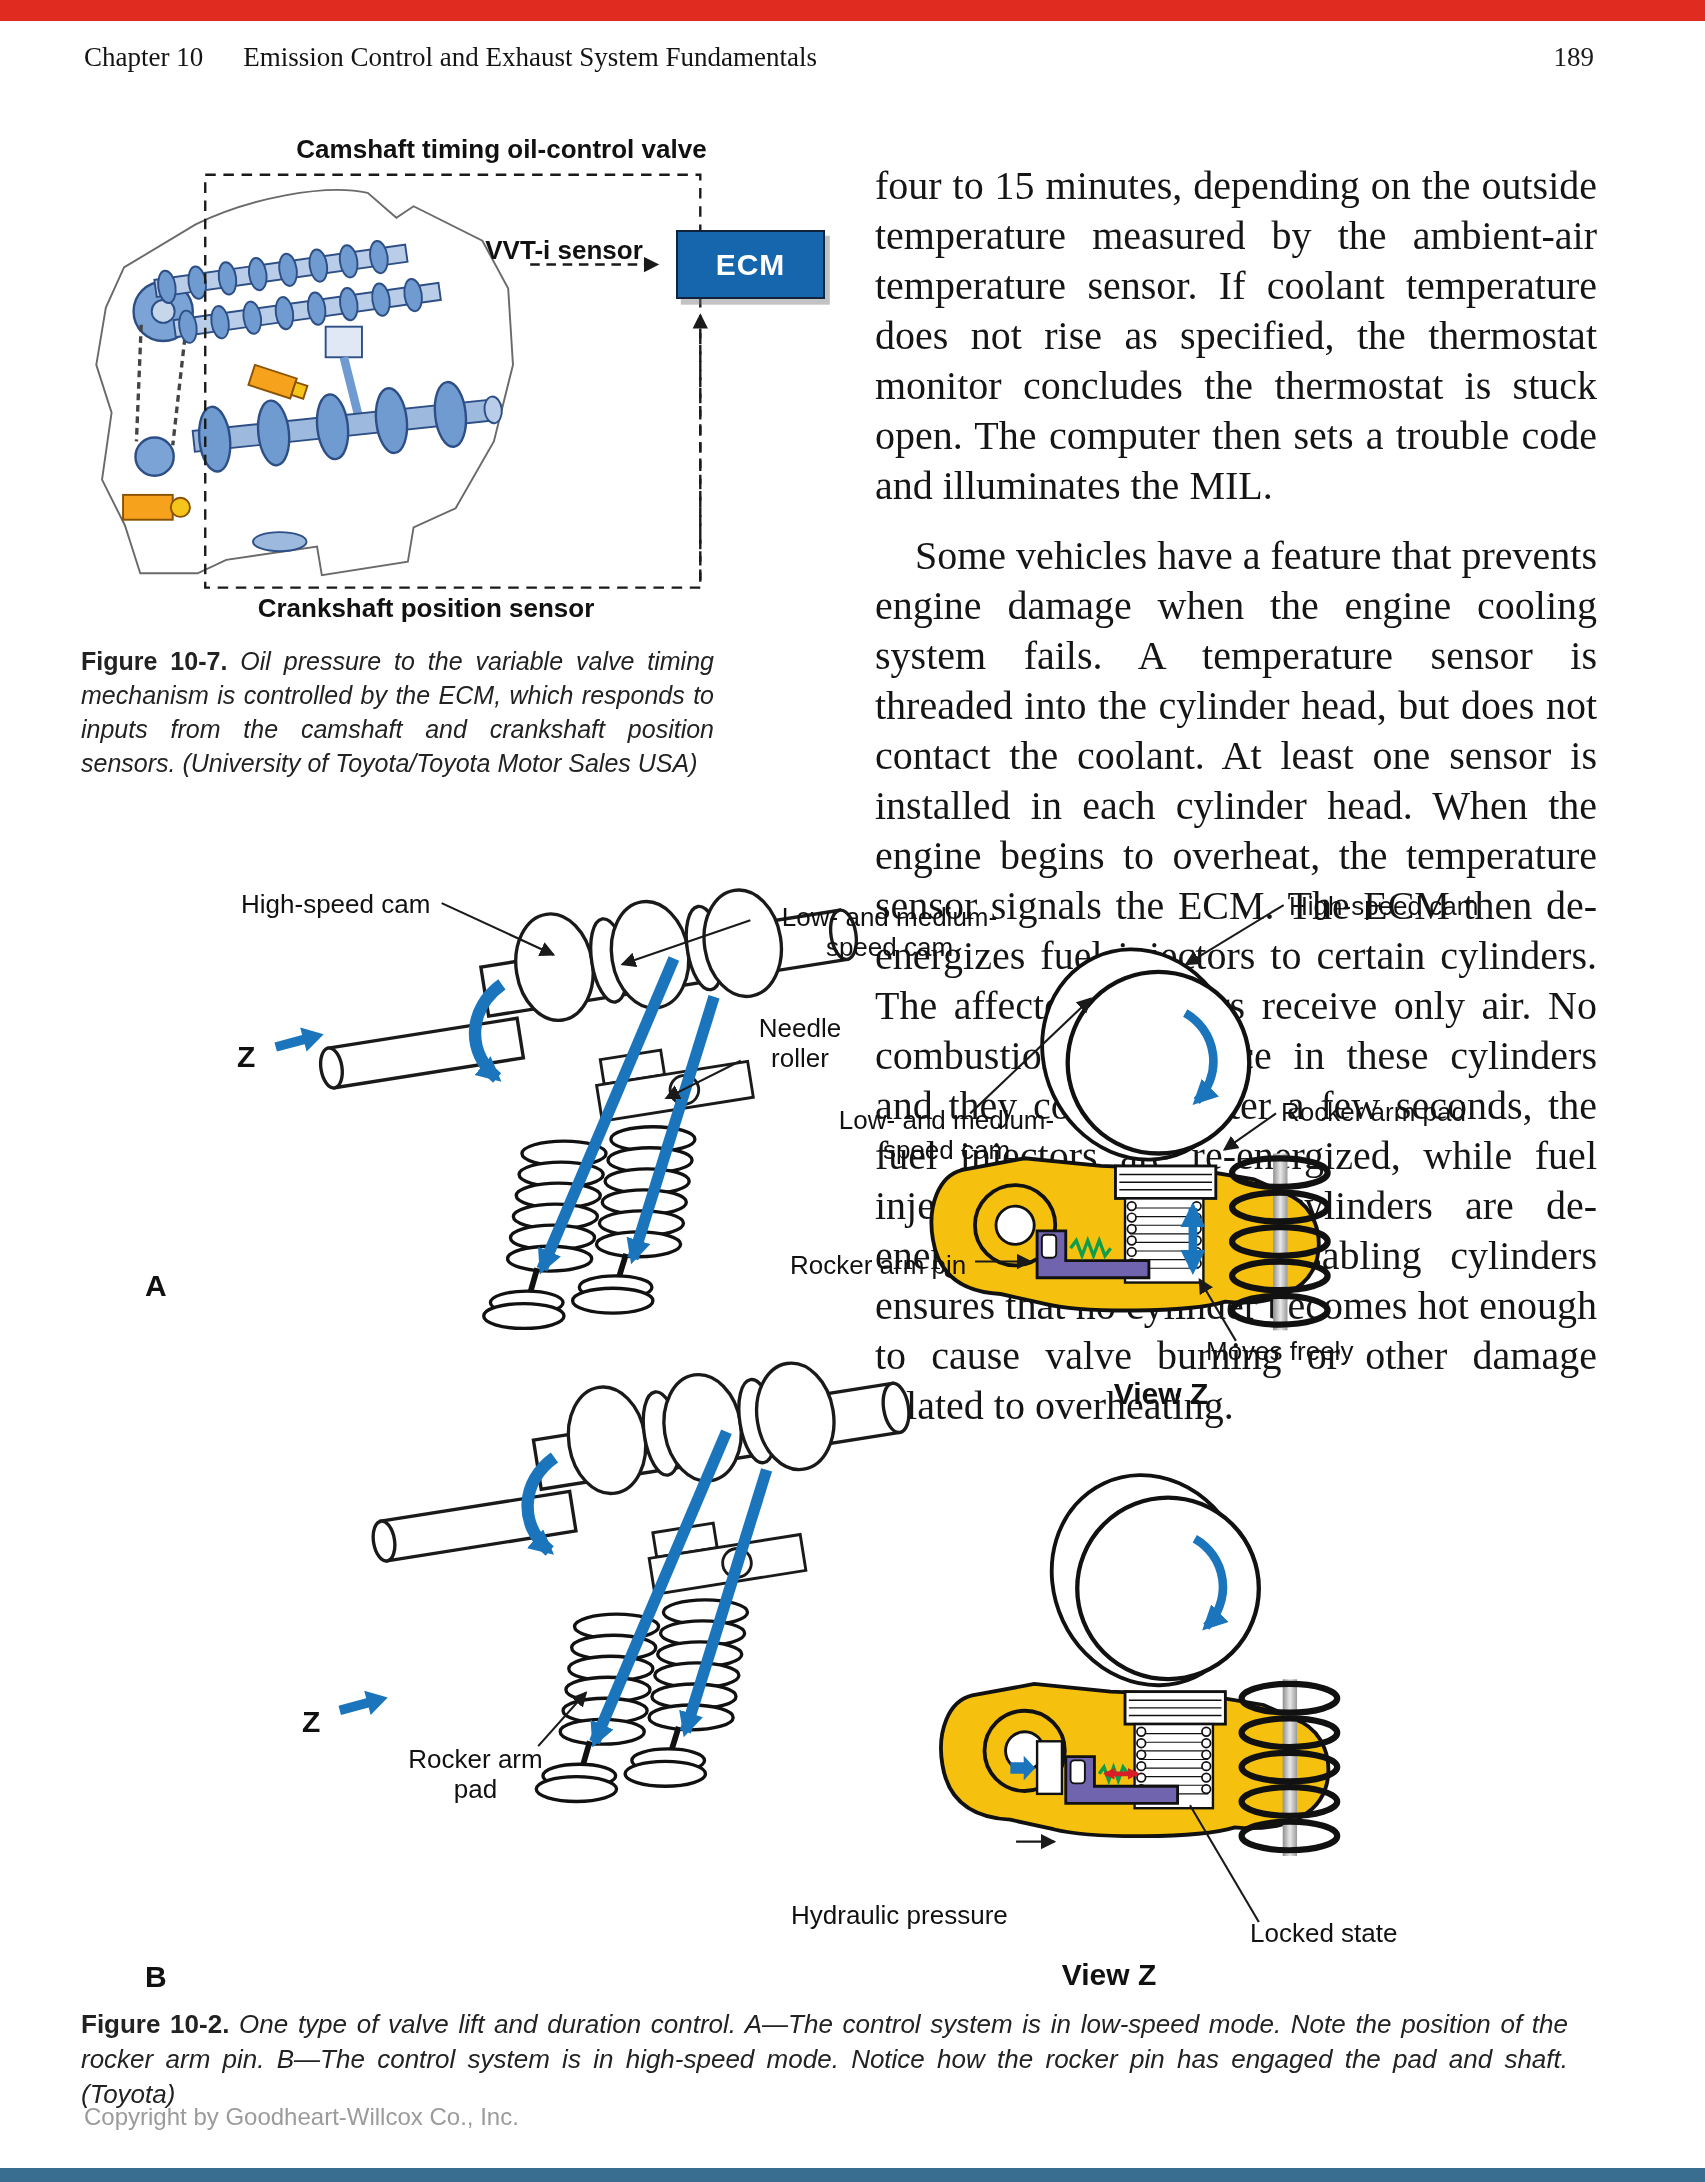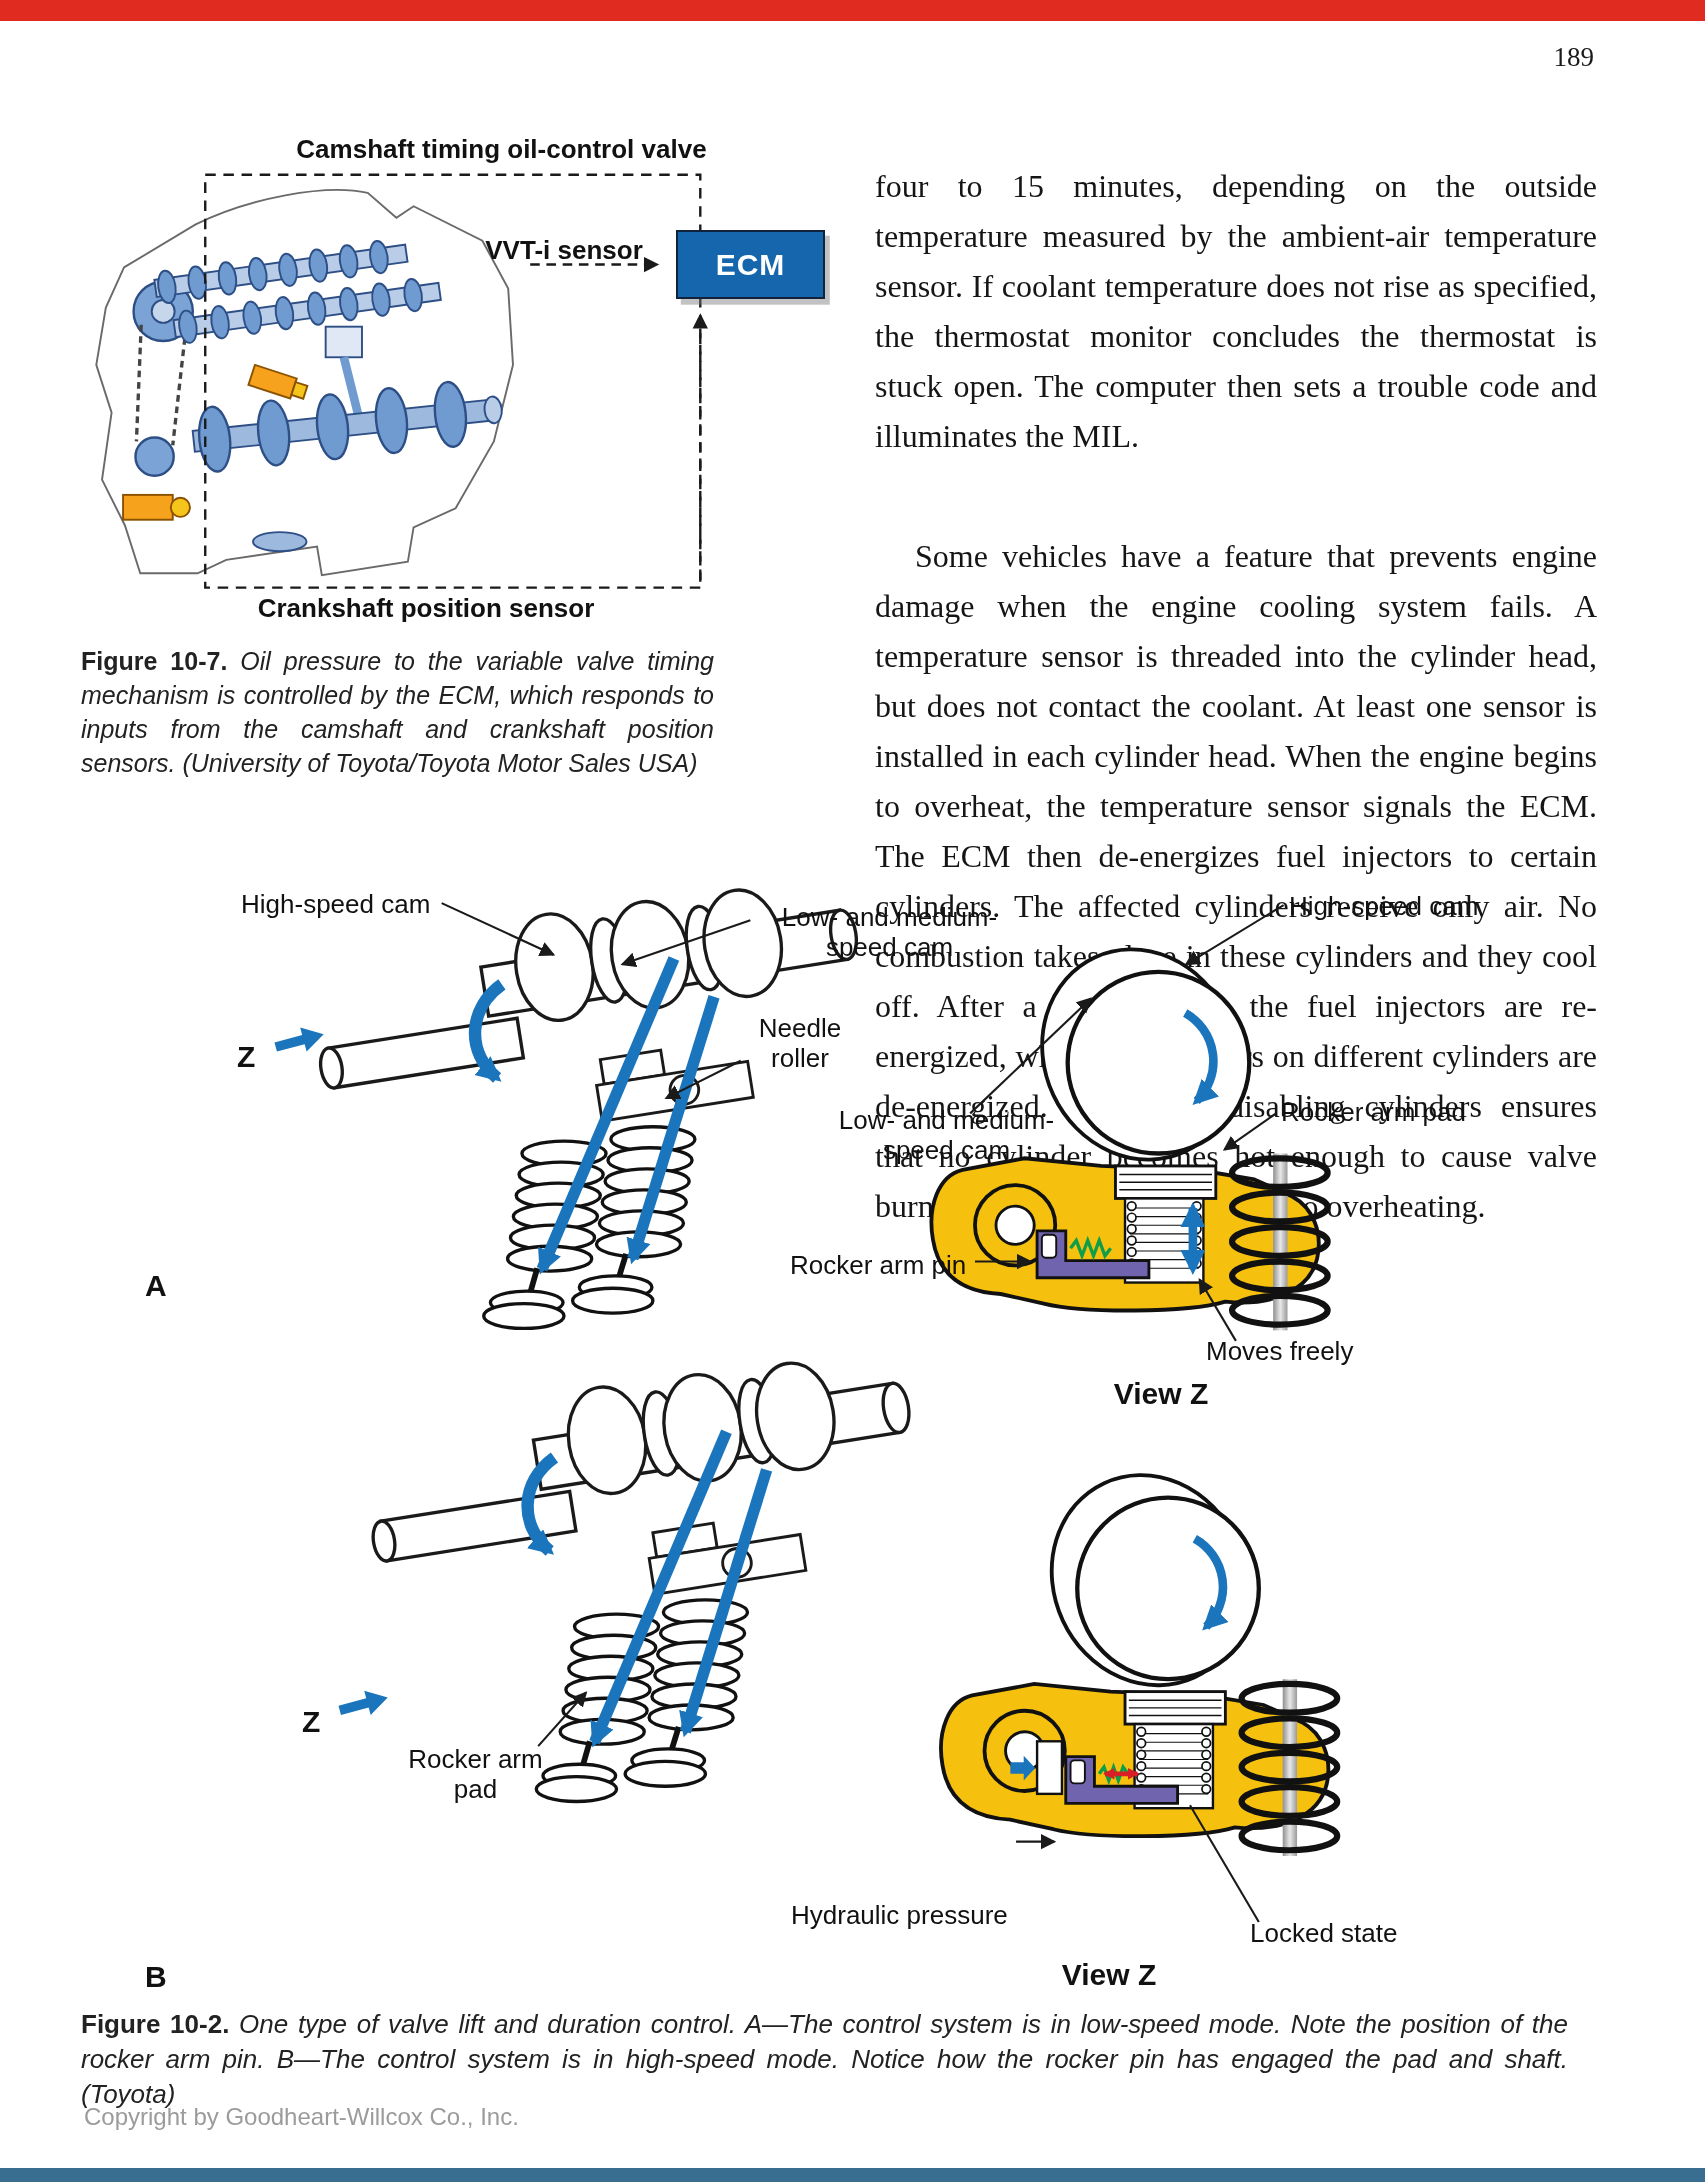--- a/index.html
+++ b/index.html
@@ -4,21 +4,21 @@
 <style>
   html,body{margin:0;padding:0;background:#e9e9e9;}
   .page{position:relative;width:1705px;height:2182px;background:#ffffff;overflow:hidden;
         font-family:"Liberation Sans",sans-serif;color:#1a1a1a;}
   .abs{position:absolute;}
   .topbar{left:0;top:0;width:1705px;height:21px;background:#e02b20;}
   .bottombar{left:0;bottom:0;width:1705px;height:14.3px;background:#3a6e90;}
   .hdr{font-family:"Liberation Serif",serif;font-size:27px;color:#141414;}
   .hdr .sp{margin-left:40px;}
   .pageno{font-family:"Liberation Serif",serif;font-size:27px;text-align:right;}
-  .serif{font-family:"Liberation Serif",serif;font-size:32px;line-height:50px;text-align:justify;color:#151515;}
+  .serif{font-family:"Liberation Serif",serif;font-size:40px;line-height:50px;text-align:justify;color:#151515;}
   .indent{text-indent:40px;}
   .subhead{font-size:33px;font-weight:bold;font-style:italic;letter-spacing:-0.5px;color:#111;}
   .figlabel{font-weight:bold;font-size:26px;color:#111;text-align:center;}
   .ctr{text-align:center;}
   .lbl{font-size:26px;color:#111;white-space:pre-line;line-height:30px;}
   .big{font-weight:bold;font-size:30px;color:#111;}
   .caption{font-size:25px;line-height:34px;font-style:italic;color:#222;text-align:justify;}
   .caption b{font-style:normal;font-weight:bold;}
   .cap8{font-size:26px;line-height:35px;}
   .ecm{background:#1566ad;border:2.9px solid #10233c;box-shadow:4.8px 5.7px 0 rgba(120,120,120,.45);
@@ -28,20 +28,23 @@
   svg{display:block;}
 </style>
 </head>
 <body>
 
 <div class="page">
 
   <div class="abs topbar"></div>
   <div class="abs bottombar"></div>
 
+  <div class="abs hdr" style="left:84px;top:42px;">
+    <span>Chapter 10</span><span class="sp">Emission Control and Exhaust System Fundamentals</span>
+  </div>
   <div class="abs pageno" style="left:1472px;top:42px;width:122px;">189</div>
 
   <svg class="abs" style="left:81px;top:124px;" width="755" height="478" viewBox="0 0 790 500">
     <defs>
       <marker id="mb" markerUnits="userSpaceOnUse" markerWidth="20" markerHeight="20" refX="15" refY="8" orient="auto">
         <path d="M0,0 L16,8 L0,16 Z" fill="#1a1a1a"></path>
       </marker>
     </defs>
 
     <path d="M 45,150 L 120,105 C 175,78 255,62 300,72 L 330,98 L 348,86 L 420,122 L 447,172 L 452,252

